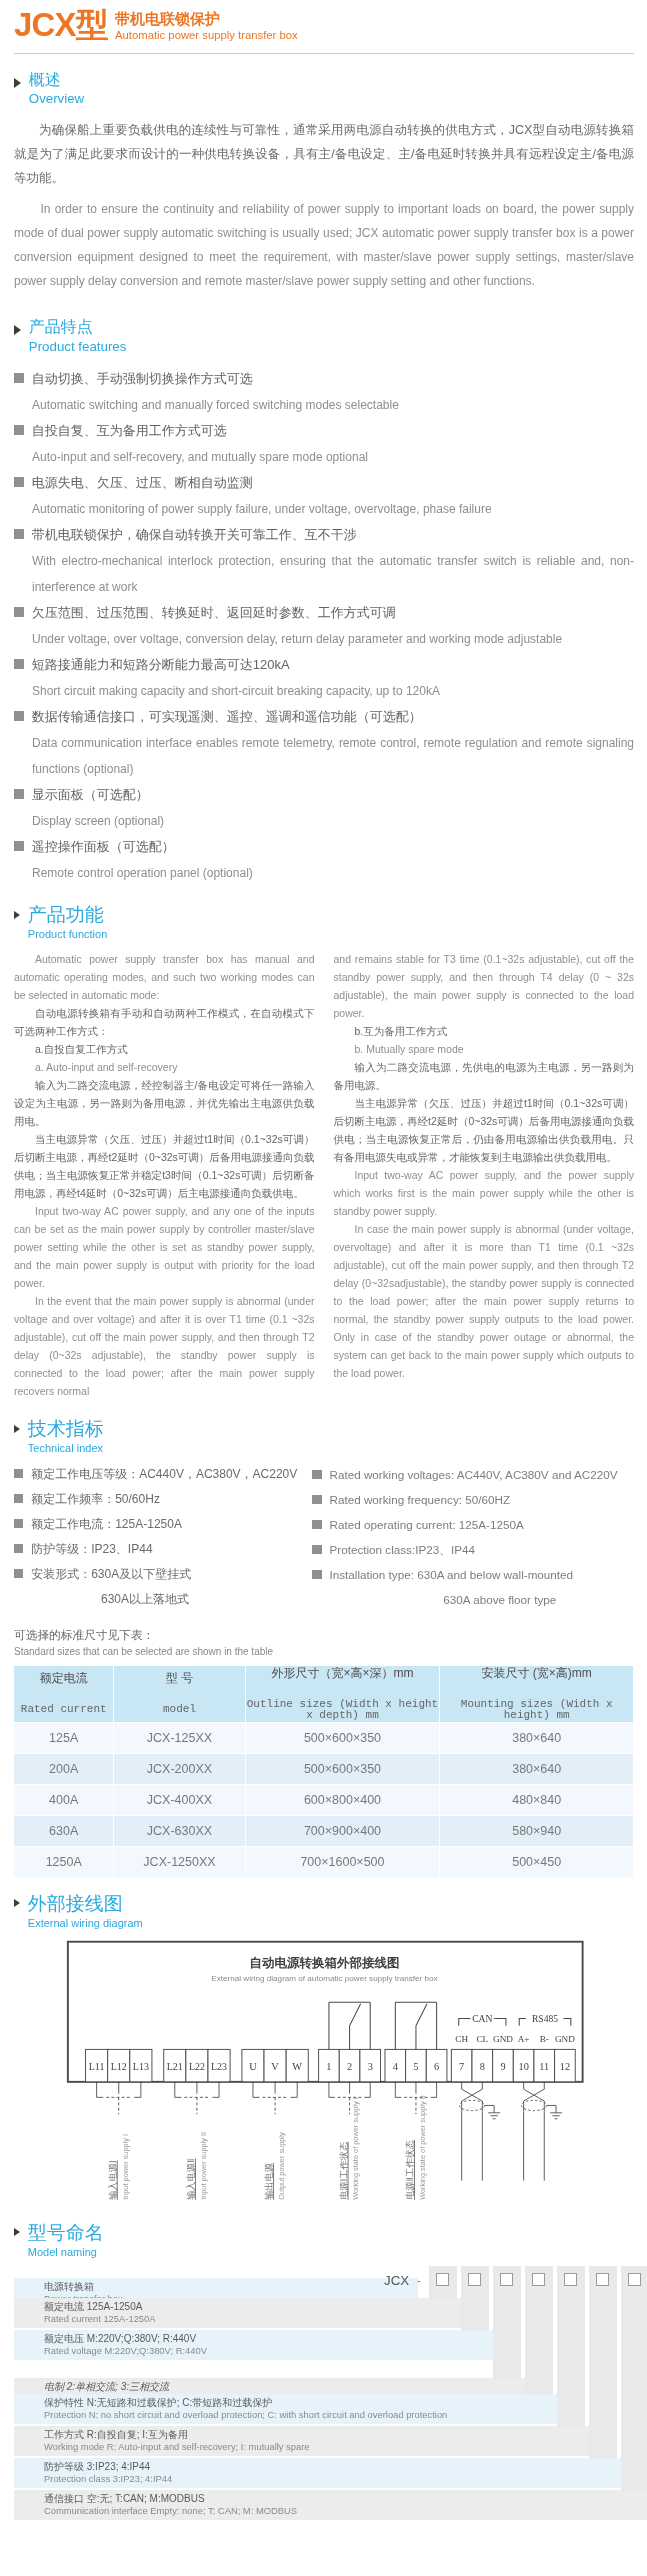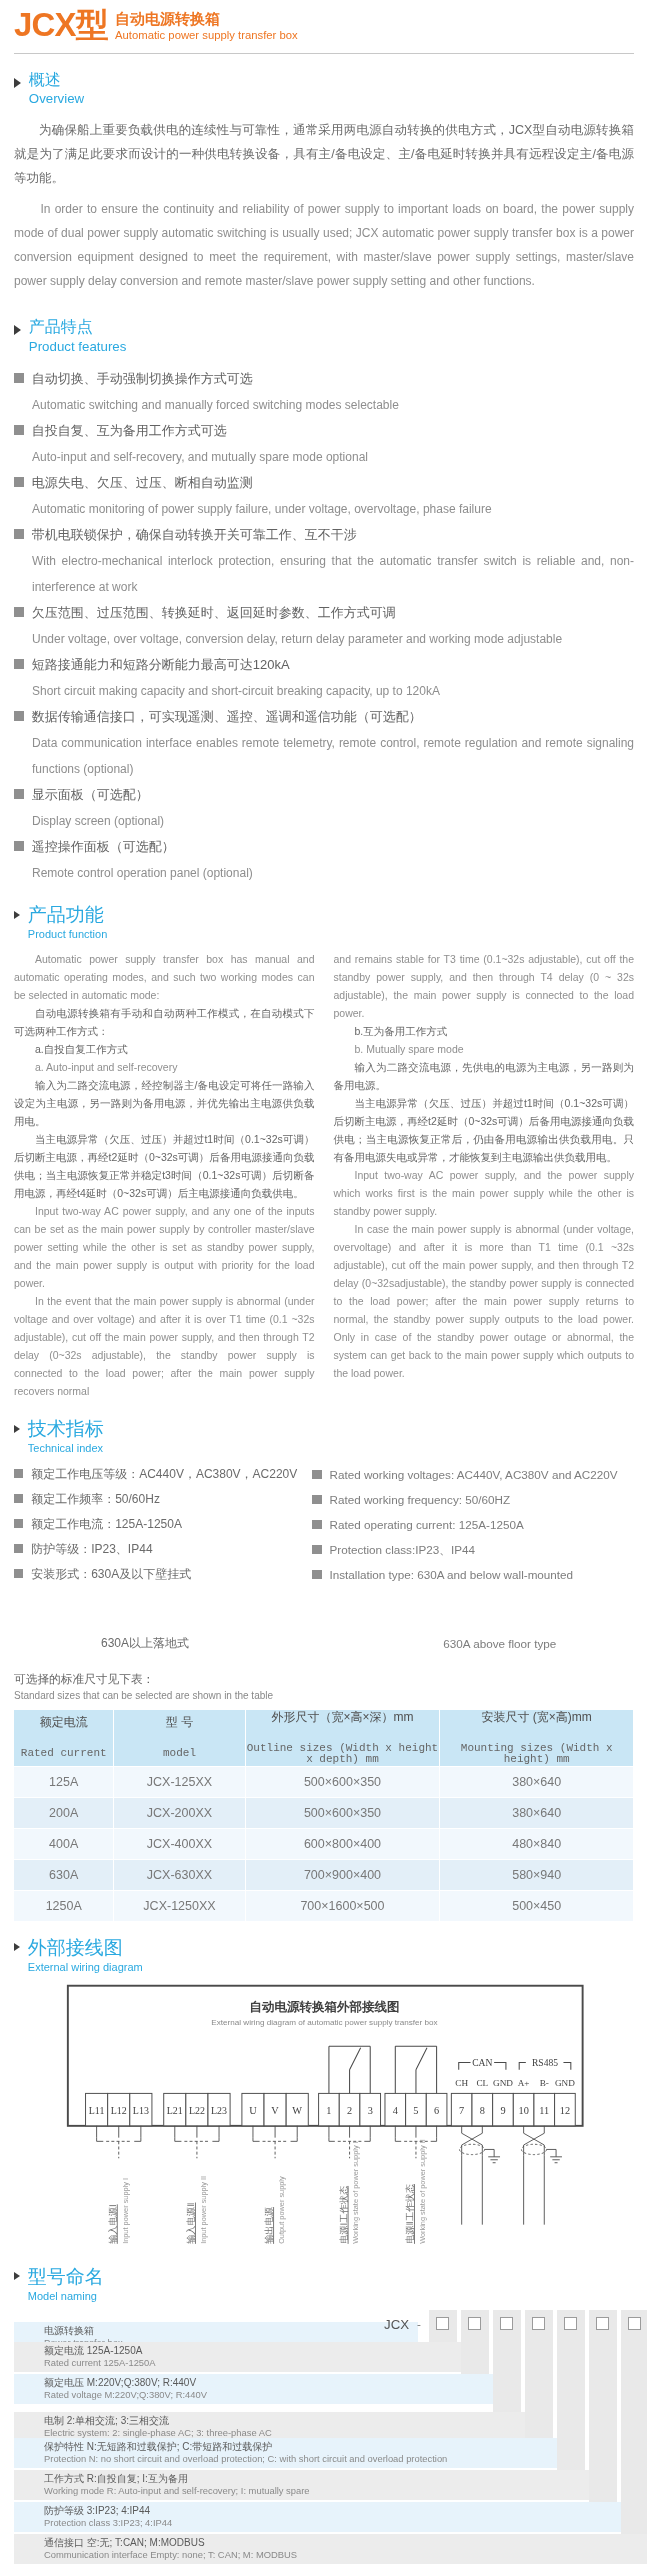--- a/index.html
+++ b/index.html
@@ -34,21 +34,21 @@
   .col{flex:1;min-width:0;}
   .fp{font-size:10.5px;line-height:18px;text-align:justify;text-indent:2em;margin:0;}
   .fp.cnp{color:#666;}
   .fp.enp{color:#8f8f8f;}
   .fp.noind{text-indent:0;}
   
   .ti{display:flex;gap:13px;margin-top:7.8px;}
   .ti-l{width:47%;}.ti-r{width:53%;}
   .ti-item{font-size:12px;line-height:25px;color:#6b6b6b;white-space:nowrap;}
   .ti-r .ti-item{color:#7d7d7d;font-size:11.7px;}
-  .ti-cont{padding-left:87px;margin-top:44px;}
+  .ti-cont{padding-left:87px;}
   .ti-r .ti-cont{padding-left:131px;}
   
   .sz-cn{font-size:11.7px;color:#666;margin-top:15.6px;}
   .sz-en{font-size:10px;color:#888;margin-top:3.1px;}
   table.sizes{border-collapse:collapse;margin-top:8.6px;width:620px;}
   table.sizes td,table.sizes th{border-right:1.6px solid #fff;border-bottom:1.6px solid #fff;text-align:center;vertical-align:middle;padding:0;}
   table.sizes th{background:#c9e6f5;height:44px;font-weight:normal;}
   table.sizes td{height:30px;font-size:12.5px;color:#787878;}
   tr.alt1 td{background:#f2f8fd;}
   tr.alt2 td{background:#e3eff8;}
@@ -70,21 +70,21 @@
   .nm-box{position:absolute;top:7.8px;width:11px;height:11px;border:1.6px solid #9b9b9b;background:#fff;}
 </style>
 </head>
 <body>
 
 <div class="page">
 
   <div class="brand">
     <div class="brand-model">JCX型</div>
     <div class="brand-right">
-      <div class="brand-cn">自动电源转换箱</div>
+      <div class="brand-cn">带机电联锁保护</div>
       <div class="brand-en">Automatic power supply transfer box</div>
     </div>
   </div>
   <hr class="rule">
 
   <div class="sec" style="margin-top:17px;">
     <div class="sec-head">
       <span class="tri"></span>
       <div>
         <div class="sec-cn-lg">概述</div>
@@ -395,21 +395,21 @@
         <div class="nm-en">Power transfer box</div>
       </div>
       <div class="nm-row nm-gray" style="top:32px;width:447px;">
         <div class="nm-cn">额定电流  125A-1250A</div>
         <div class="nm-en">Rated current  125A-1250A</div>
       </div>
       <div class="nm-row nm-blue" style="top:64px;width:479px;">
         <div class="nm-cn">额定电压  M:220V;Q:380V; R:440V</div>
         <div class="nm-en">Rated voltage  M:220V;Q:380V; R:440V</div>
       </div>
-      <div class="nm-row nm-gray" style="top:102px;width:511px;">
+      <div class="nm-row nm-gray" style="top:112px;width:511px;font-style:italic;">
         <div class="nm-cn">电制  2:单相交流; 3:三相交流</div>
         <div class="nm-en">Electric system:  2: single-phase AC; 3: three-phase AC</div>
       </div>
       <div class="nm-row nm-blue" style="top:128px;width:543px;">
         <div class="nm-cn">保护特性  N:无短路和过载保护;  C:带短路和过载保护</div>
         <div class="nm-en">Protection   N: no short circuit and overload protection; C: with short circuit and overload protection</div>
       </div>
       <div class="nm-row nm-gray" style="top:160px;width:575px;">
         <div class="nm-cn">工作方式  R:自投自复;  I:互为备用</div>
         <div class="nm-en">Working mode   R: Auto-input and self-recovery; I: mutually spare</div>

